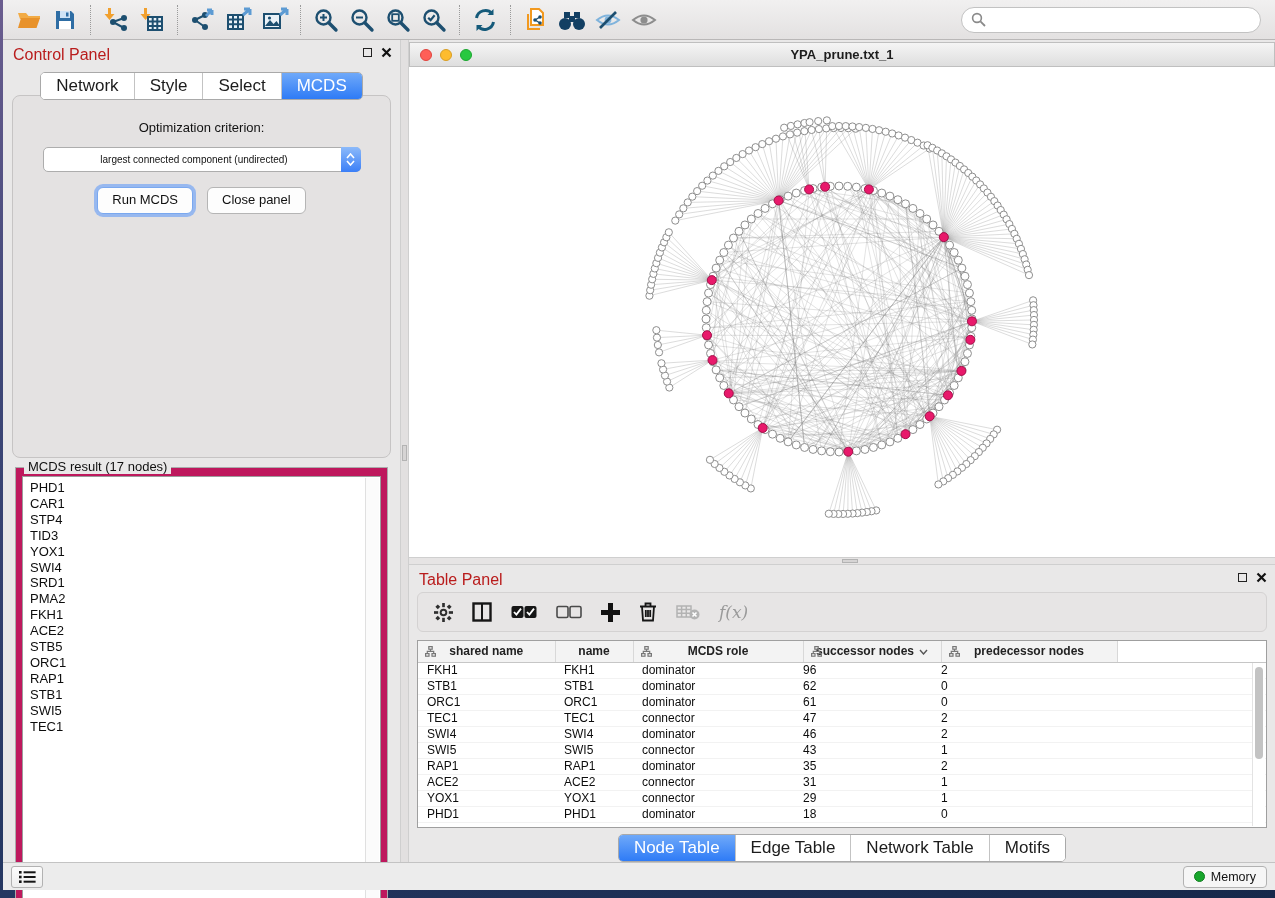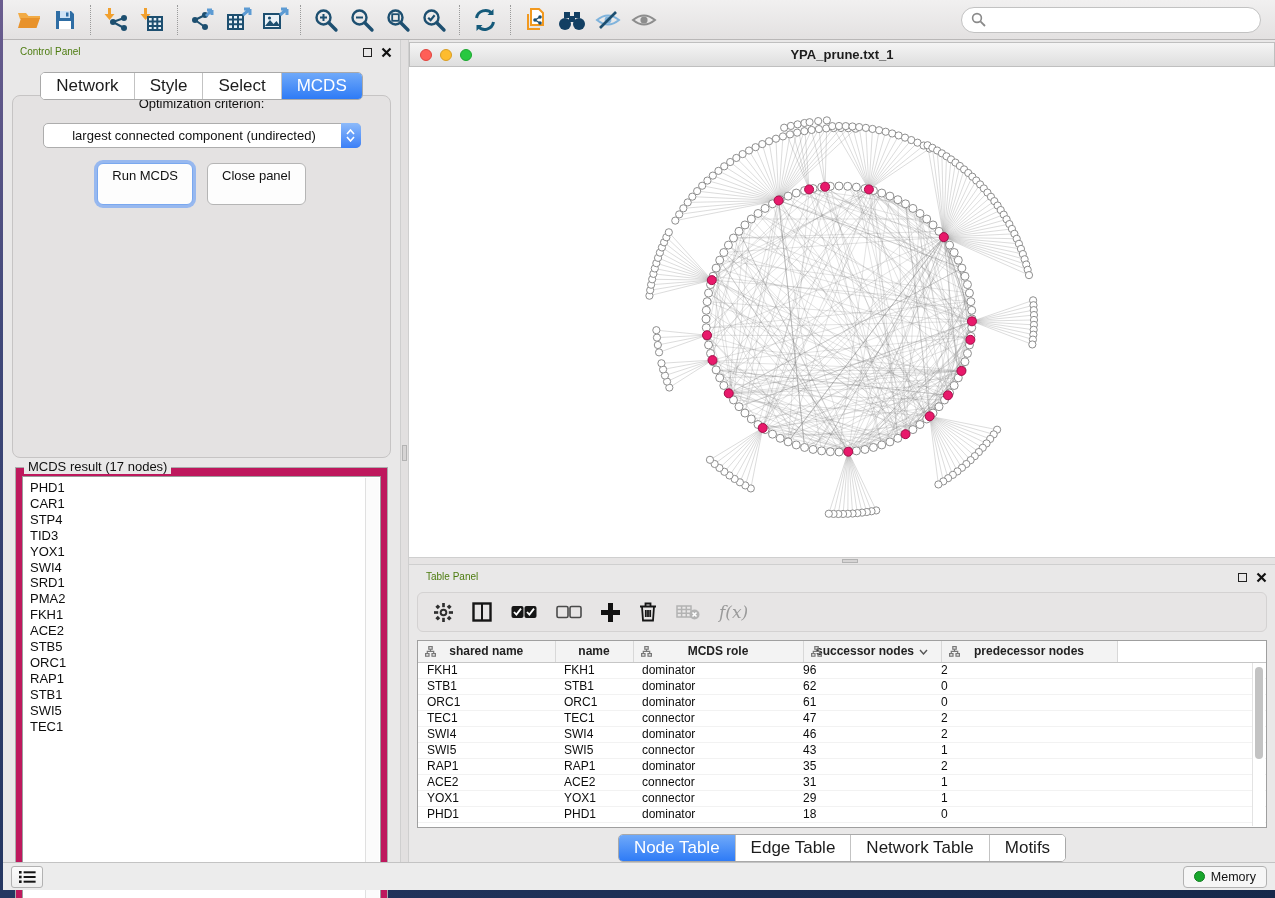--- a/index.html
+++ b/index.html
@@ -14,38 +14,38 @@
     background:linear-gradient(#f1f0f0,#e3e1e1); border-bottom:1px solid #b9b7b7;
     display:flex; align-items:center; padding:0 8px; }
   .tbtn { width:36px; height:32px; display:flex; align-items:center; justify-content:center; flex:0 0 auto; }
   .tsep { width:1px; height:30px; border-left:1px dotted #9a9a9a; margin:0 7px; flex:0 0 auto; }
   #search-wrap { margin-left:auto; margin-right:6px; width:300px; height:26px; background:#fff;
     border:1px solid #c2c2c2; border-radius:13px; display:flex; align-items:center; padding:0 9px; }
   #search-wrap input { border:none; outline:none; flex:1; font-size:13px; background:transparent; margin-left:6px; }
 
   
   #sidebar { position:absolute; top:40px; left:0; width:397px; bottom:28px; background:#e9e8e8; }
-  .panel-head { position:absolute; top:6px; left:17px; font-size:10px; color:#4d7c0f; }
+  .panel-head { position:absolute; top:6px; left:10px; font-size:16px; color:#b91c1c; }
   .panel-ctls { position:absolute; top:7px; right:8px; display:flex; gap:9px; align-items:center; }
   .float-ico { width:9px; height:9px; border:1.5px solid #222; display:inline-block; }
   .seg { display:flex; border:1px solid #a9a9a9; border-radius:5px; overflow:hidden; background:#fff; }
   .seg .seg-item { font-size:17px; color:#1c1c1c; padding:3px 15px; border-right:1px solid #c3c3c3; background:#fff; }
   .seg .seg-item:last-child { border-right:none; }
   .seg .seg-item.active { background:linear-gradient(#6fa9f9,#2e7bf6); color:#fff; }
   #cp-tabs { position:absolute; top:32px; left:0; right:0; display:flex; justify-content:center; z-index:2; }
   #cp-card { position:absolute; top:55px; left:9px; right:9px; height:363px;
     background:#e4e2e2; border:1px solid #c6c4c4; border-radius:8px; text-align:center; }
-  #opt-label { font-size:13px; color:#111; }
+  #opt-label { margin-top:24px; font-size:13px; color:#111; }
   #opt-select { margin:12px auto 0; width:318px; height:25px; background:#fff; border:1px solid #adadad;
     border-radius:5px; display:flex; align-items:center; position:relative; }
-  #opt-select .sel-text { flex:1; font-size:13px; color:#111; text-align:center; padding-left:4px; white-space:nowrap; }
+  #opt-select .sel-text { flex:1; font-size:10px; color:#111; text-align:center; padding-left:4px; white-space:nowrap; }
   #opt-select .sel-cap { width:20px; height:25px; margin-right:-1px; border-radius:0 5px 5px 0;
     background:linear-gradient(#8cbafa,#3b7ff7); display:flex; flex-direction:column;
     align-items:center; justify-content:center; gap:1px; }
-  .btn { display:inline-block; height:42px; line-height:23px; padding:0 14px; background:#fdfdfd;
+  .btn { display:inline-block; height:27px; line-height:23px; padding:0 14px; background:#fdfdfd;
     border:1px solid #b5b5b5; border-radius:6px; font-size:13px; color:#111; }
   .btn.focus-ring { box-shadow:0 0 0 3px rgba(88,150,250,.55); border-color:#7aa8ef; }
   #cp-btnrow { margin-top:15px; display:flex; justify-content:center; gap:14px; }
   #mcds-box { position:absolute; top:427px; left:12px; right:12px; height:474px;
     border:1px solid #ababab; background:#be185d; }
   #mcds-title { position:absolute; top:-9px; left:8px; background:#e9e8e8; padding:0 4px; font-size:13px; color:#111; }
   #mcds-list { position:absolute; left:6px; right:6px; top:8px; bottom:6px; background:#fff;
     border:1px solid #9c9c9c; overflow:hidden; }
   #mcds-list .rows { position:absolute; inset:3px 20px 3px 7px; font-size:13px; line-height:15.9px; color:#0d0d0d; }
   #mcds-scroll { position:absolute; top:1px; bottom:1px; right:1px; width:14px; background:#fbfbfb; border-left:1px solid #e0e0e0; }

